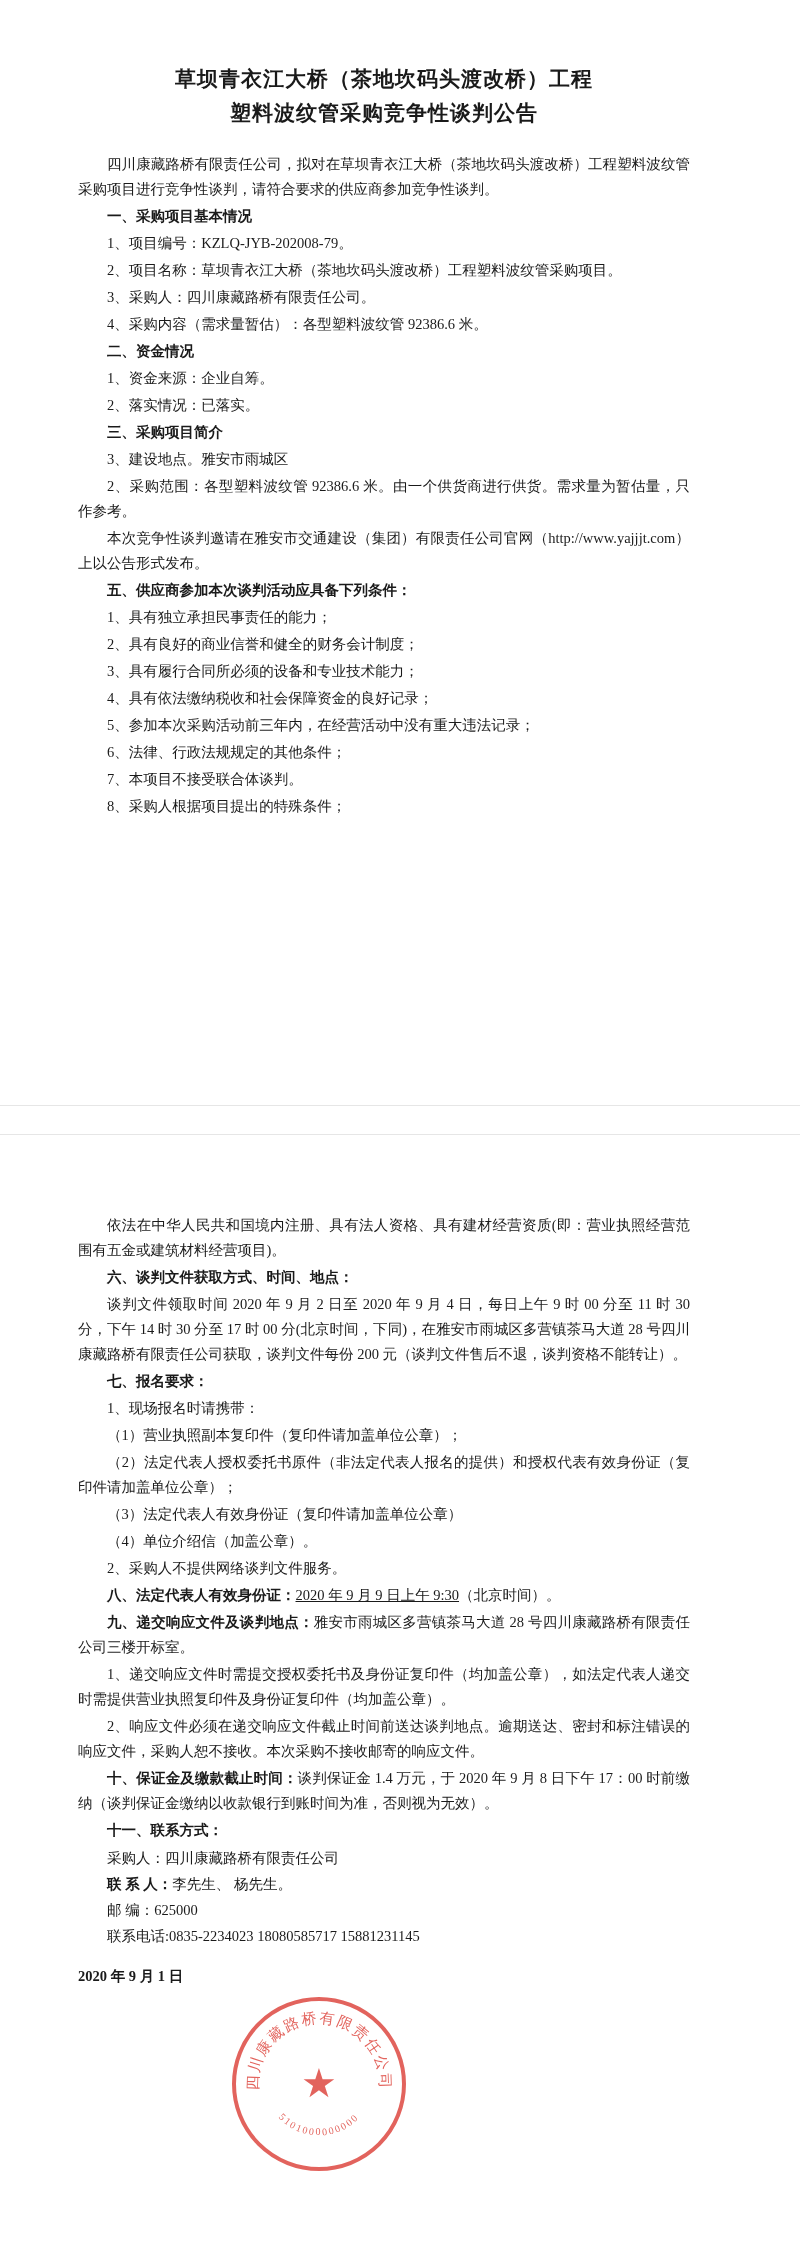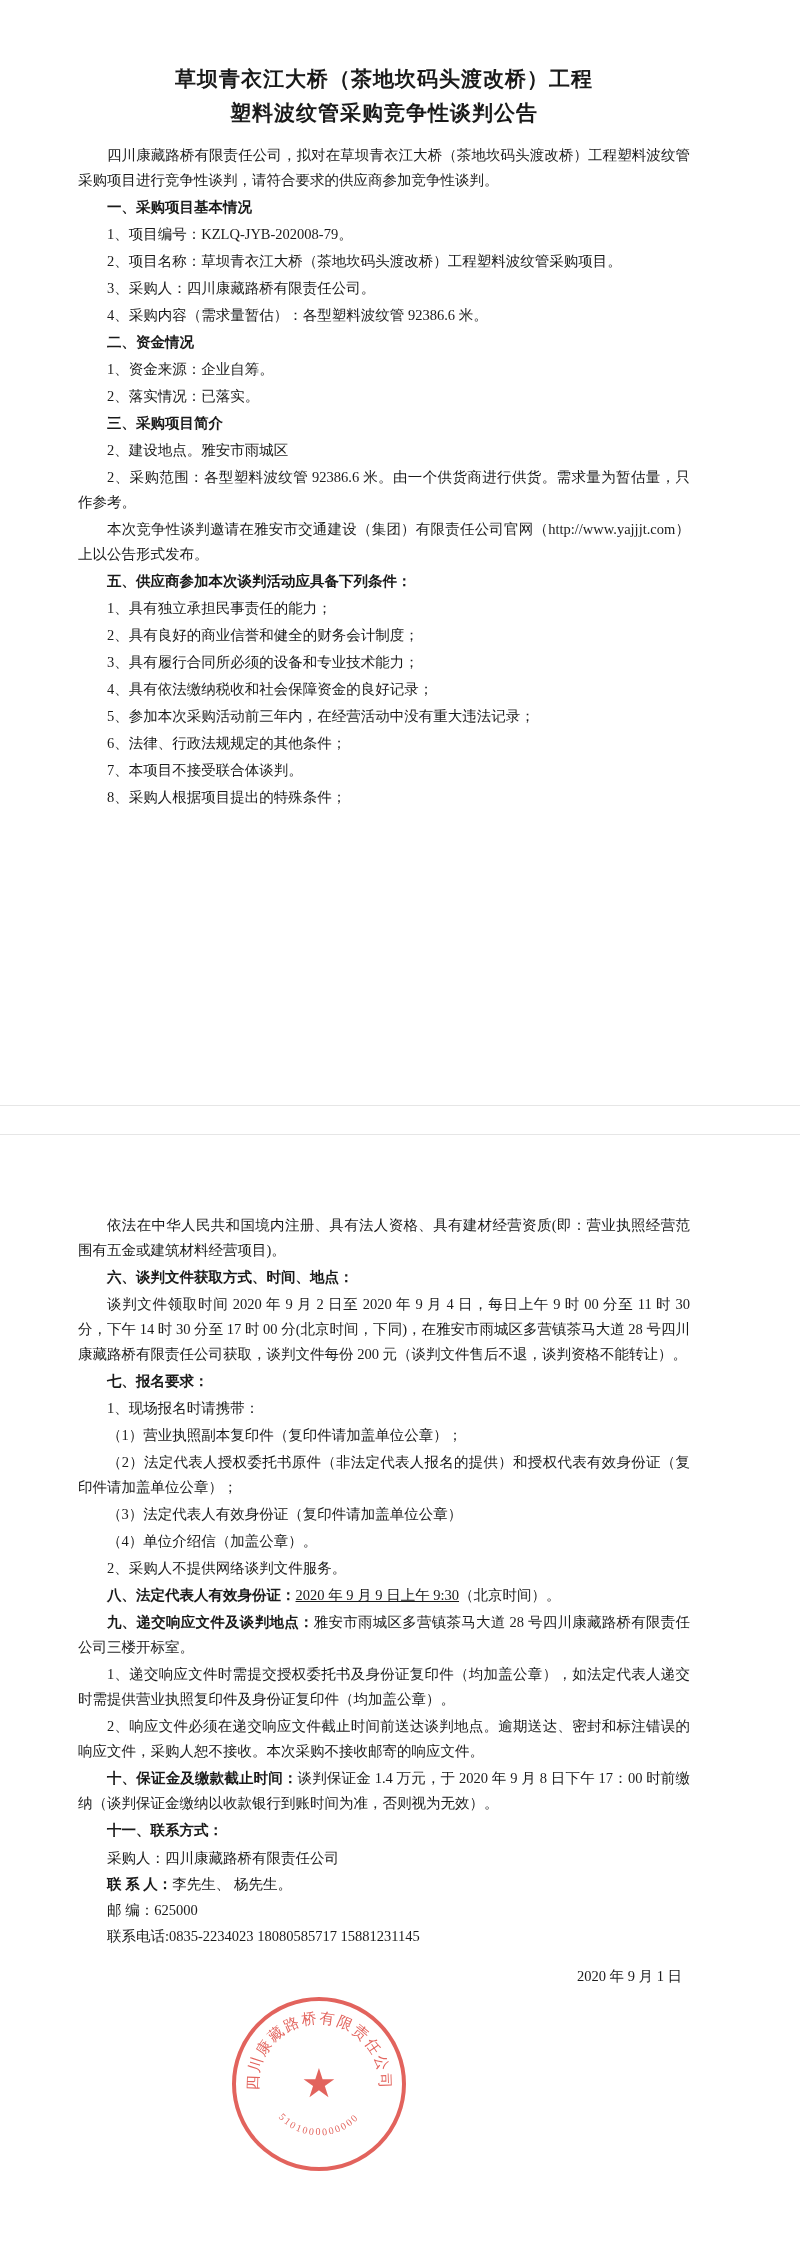--- a/index.html
+++ b/index.html
@@ -41,21 +41,21 @@
     line-height: 34px;
     letter-spacing: 1px;
     margin: 0;
   }
   .doc-title-2 {
     text-align: center;
     font-size: 21px;
     font-weight: bold;
     line-height: 34px;
     letter-spacing: 1px;
-    margin: 0 0 13px 0;
+    margin: 0 0 22px 0;
   }
   p.para {
     font-size: 14.5px;
     line-height: 25px;
     margin: 0 0 2px 0;
     text-align: justify;
     text-justify: inter-ideograph;
   }
   p.indent2 {
     text-indent: 2em;
@@ -79,23 +79,24 @@
     text-decoration: underline;
   }
   .contact-block p {
     font-size: 14.5px;
     line-height: 26px;
     margin: 0;
     text-indent: 2em;
   }
   .date-line {
     font-size: 14.5px;
-    text-align: right;
+    text-align: left;
     margin-top: 18px;
     padding-right: 8px;
+    font-weight: bold;
   }
   .seal {
     position: absolute;
     left: 232px;
     top: 862px;
     width: 166px;
     height: 166px;
     border: 4px solid #d8281f;
     border-radius: 50%;
     opacity: 0.72;
@@ -135,21 +136,21 @@
   <p class="item">1、项目编号：KZLQ-JYB-202008-79。</p>
   <p class="item">2、项目名称：草坝青衣江大桥（茶地坎码头渡改桥）工程塑料波纹管采购项目。</p>
   <p class="item">3、采购人：四川康藏路桥有限责任公司。</p>
   <p class="item">4、采购内容（需求量暂估）：各型塑料波纹管 92386.6 米。</p>
 
   <p class="section-head">二、资金情况</p>
   <p class="item">1、资金来源：企业自筹。</p>
   <p class="item">2、落实情况：已落实。</p>
 
   <p class="section-head">三、采购项目简介</p>
-  <p class="item">2、建设地点。雅安市雨城区</p>
+  <p class="item">3、建设地点。雅安市雨城区</p>
   <p class="item">2、采购范围：各型塑料波纹管 92386.6 米。由一个供货商进行供货。需求量为暂估量，只作参考。</p>
 
   <p class="item">本次竞争性谈判邀请在雅安市交通建设（集团）有限责任公司官网（http://www.yajjjt.com）上以公告形式发布。</p>
 
   <p class="section-head">五、供应商参加本次谈判活动应具备下列条件：</p>
   <p class="item">1、具有独立承担民事责任的能力；</p>
   <p class="item">2、具有良好的商业信誉和健全的财务会计制度；</p>
   <p class="item">3、具有履行合同所必须的设备和专业技术能力；</p>
   <p class="item">4、具有依法缴纳税收和社会保障资金的良好记录；</p>
   <p class="item">5、参加本次采购活动前三年内，在经营活动中没有重大违法记录；</p>

